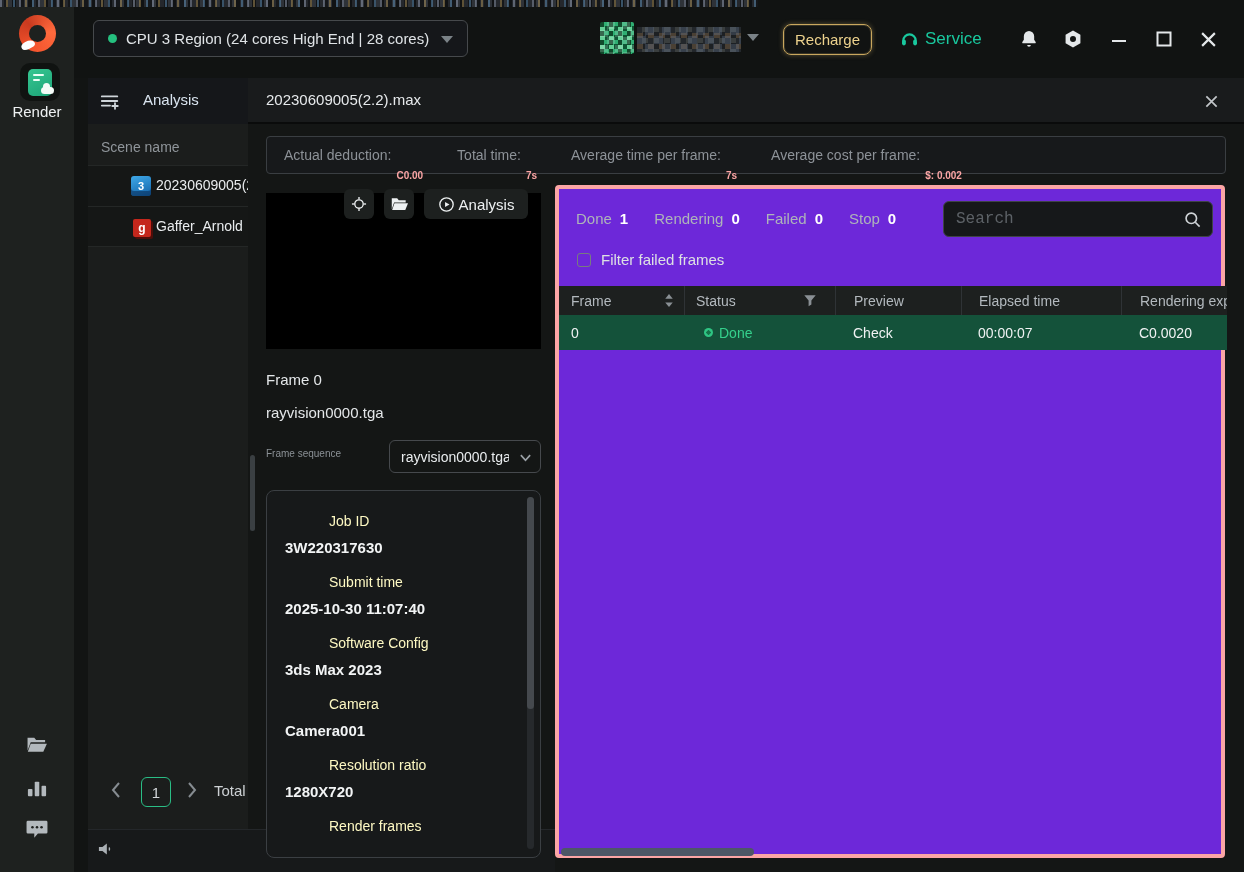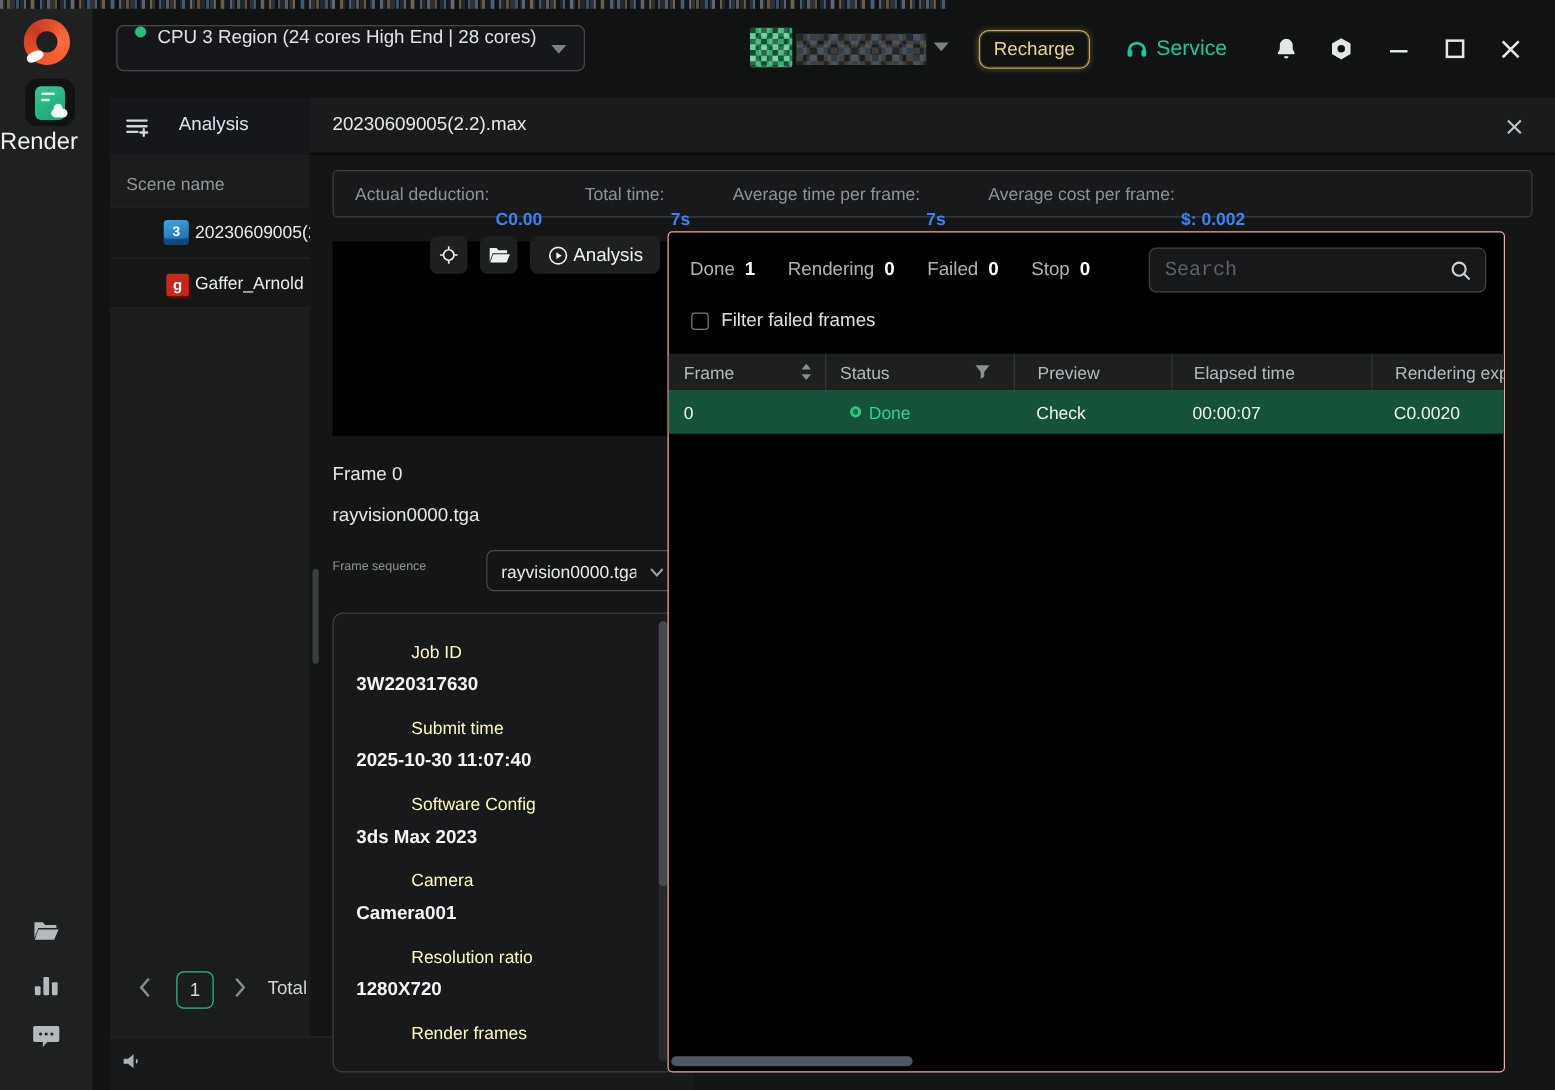--- a/index.html
+++ b/index.html
@@ -8,21 +8,21 @@
   #app { position:relative; width:1244px; height:872px; background:#121413; overflow:hidden; color:#e8eaec; }
   .abs { position:absolute; }
 
   
   .topbar { left:0; top:0; width:1244px; height:78px; background:#111312; }
   .mosaic-top { left:0; top:0; width:758px; height:7px;
     background-image:
       repeating-linear-gradient(90deg, rgba(140,150,170,.55) 0 2px, transparent 2px 6px, rgba(190,160,95,.45) 6px 8px, transparent 8px 13px, rgba(95,145,185,.5) 13px 15px, transparent 15px 19px),
       repeating-linear-gradient(90deg, #24272c 0 4px, #15171a 4px 8px, #2e3238 8px 12px, #101214 12px 16px);
   }
-  .region-selector { left:93px; top:20px; width:375px; height:37px; border:1px solid #46494c; border-radius:6px; background:#15171a; display:flex; cursor:pointer; }
+  .region-selector { left:93px; top:20px; width:375px; height:37px; border:1px solid #46494c; border-radius:6px; background:#15171a; display:flex; align-items:center; cursor:pointer; }
   .region-dot { width:9px; height:9px; border-radius:50%; background:#25c07f; margin-left:14px; }
   .region-text { margin-left:9px; font-size:15px; color:#dfe3e6; white-space:nowrap; }
   .caret-down { width:0; height:0; border-left:6px solid transparent; border-right:6px solid transparent; border-top:7px solid #7a8287; }
   .region-caret { position:absolute; right:14px; top:15px; }
   .avatar-mosaic { left:600px; top:22px; width:34px; height:32px; border-radius:2px;
     background-image:
       repeating-conic-gradient(rgba(255,255,255,.16) 0% 25%, transparent 25% 50%),
       repeating-conic-gradient(#2fae72 0% 25%, #0e5634 25% 50%, #63cf96 50% 75%, #114a2c 75% 100%);
     background-size:15px 15px, 9px 9px; }
   .name-mosaic { left:637px; top:27px; width:104px; height:25px;
@@ -46,21 +46,21 @@
   .logo { position:absolute; left:19px; top:15px; width:37px; height:37px; border-radius:50%; background:conic-gradient(from 210deg, #f2512b, #c93a1f 30%, #ff6a3d 65%, #f2512b); }
   .logo::before { content:""; position:absolute; inset:10px; background:#1e211f; border-radius:50%; }
   .logo::after { content:""; position:absolute; left:2px; bottom:3px; width:14px; height:8px; background:#fdfdfd; border-radius:60% 80% 50% 60%; transform:rotate(-28deg); }
   .render-chip { position:absolute; left:20px; top:63px; width:40px; height:38px; background:#101311; border-radius:10px; cursor:pointer; display:flex; align-items:center; justify-content:center; }
   .render-doc { position:relative; width:24px; height:27px; background:linear-gradient(150deg,#36c791,#1ca377); border-radius:5px; }
   .render-doc i { position:absolute; left:5px; height:2.5px; background:#eafff5; border-radius:2px; }
   .render-doc i:nth-child(1){ top:5px; width:11px; }
   .render-doc i:nth-child(2){ top:10px; width:7px; }
   .render-cloud { position:absolute; right:-2px; bottom:2px; width:13px; height:7px; background:#f4fbf7; border-radius:7px; }
   .render-cloud::before { content:""; position:absolute; left:2px; top:-4px; width:7px; height:7px; background:#f4fbf7; border-radius:50%; }
-  .render-label { position:absolute; left:0; top:103px; width:74px; font-size:19px; color:#eef1f2; }
+  .render-label { position:absolute; left:0; top:103px; width:74px; text-align:center; font-size:15px; color:#eef1f2; }
   .side-ico { position:absolute; left:26px; width:22px; height:20px; color:#b3b9bd; cursor:pointer; }
   .side-folder { top:736px; }
   .side-chart { top:778px; }
   .side-chat { top:819px; }
 
   
   .tabbar { left:88px; top:78px; width:160px; height:46px; background:#15171a; }
   .hamburger { position:absolute; left:11px; top:13px; width:22px; height:20px; color:#cfd5da; cursor:pointer; }
   .tab-analysis { position:absolute; left:55px; top:13px; font-size:15px; color:#d9e4ef; cursor:pointer; }
   .scene-panel { left:88px; top:124px; width:160px; height:706px; background:#1b1d1c; }
@@ -83,21 +83,21 @@
   .speaker { position:absolute; left:8px; top:9px; width:22px; height:22px; color:#aab0b5; cursor:pointer; }
 
   
   .main-bg { left:248px; top:124px; width:996px; height:748px; background:#141615; }
   .panel-header { left:248px; top:78px; width:996px; height:46px; background:#191b1c; border-bottom:2px solid #0a0b0b; }
   .panel-title { position:absolute; left:18px; top:13px; font-size:15px; color:#e6e9eb; }
   .panel-close { position:absolute; right:24px; top:14px; width:18px; height:18px; color:#c2c6c9; cursor:pointer; }
   .stats-bar { left:266px; top:136px; width:960px; height:38px; border:1px solid #3a3e42; border-radius:4px; background:#17191b; display:flex; align-items:center; gap:34px; padding:0 17px; }
   .stat { display:flex; align-items:center; gap:5px; white-space:nowrap; }
   .stat-label { font-size:14px; color:#8d9298;text-align:center; }
-  .stat-value { font-size:14px; font-weight:700; color:#3b82f6;margin-top:40px; }
+  .stat-value { font-size:10px; font-weight:700; color:#fca5a5;margin-top:40px; }
 
   
   .thumb { left:266px; top:193px; width:275px; height:156px; background:#000; }
   .chip { top:189px; height:30px; background:#1d201f; border-radius:6px; display:flex; align-items:center; justify-content:center; color:#eef1f2; cursor:pointer; }
   .chip-target { left:344px; width:30px; }
   .chip-folder { left:384px; width:30px; }
   .chip-anim { left:424px; width:104px; gap:4px; }
   .chip-anim span { font-size:15px; }
   .frame-label { left:266px; top:371px; font-size:15px; color:#e4e7e9; }
   .file-label { left:266px; top:404px; font-size:15px; color:#e4e7e9; }
@@ -108,21 +108,21 @@
 
   
   .details-card { left:266px; top:490px; width:275px; height:368px; background:#17191a; border:1px solid #3b3f43; border-radius:8px; overflow:hidden; }
   .details-inner { position:absolute; left:18px; top:22px; width:230px; }
   .d-label { font-size:14px; color:#fef9c3; margin-bottom:10px;margin-left:44px; }
   .d-value { font-size:15px; font-weight:700; color:#f2f4f5; margin-bottom:18px; }
   .details-track { position:absolute; right:6px; top:6px; width:7px; height:352px; background:#26292c; border-radius:4px; }
   .details-thumb { position:absolute; right:6px; top:6px; width:7px; height:212px; background:#45494e; border-radius:4px; cursor:pointer; }
 
   
-  .table-panel { left:534px; top:185px; width:670px; height:673px; background:#000000; border:1px solid #fca5a5; border-radius:4px; }
+  .table-panel { left:555px; top:185px; width:670px; height:673px; background:#6d28d9; border:4px solid #fca5a5; border-radius:4px; }
   .ftabs { position:absolute; left:17px; top:11px; height:36px; display:flex; align-items:center; gap:26px; }
   .ftab { display:flex; align-items:center; gap:8px; cursor:pointer; }
   .ftab-label { font-size:15px; color:#aeb4b9; }
   .ftab-count { font-size:15px; font-weight:700; color:#ffffff; }
   .search-box { position:absolute; left:384px; top:12px; width:270px; height:36px; border:1px solid #3f4347; border-radius:6px; background:#16181a; }
   .search-input { position:absolute; left:12px; top:0; width:220px; height:34px; background:transparent; border:none; outline:none; color:#dfe3e6; font-size:16px; font-family:Liberation Mono, monospace; }
   .search-input::placeholder { color:#5d6267; }
   .search-icon { position:absolute; right:10px; top:8px; width:19px; height:19px; color:#cfd3d7; cursor:pointer; }
   .filter-check { position:absolute; left:18px; top:64px; width:14px; height:14px; border:1px solid #777c80; border-radius:3px; cursor:pointer; }
   .filter-label { position:absolute; left:42px; top:62px; font-size:15px; color:#dde0e3; }

